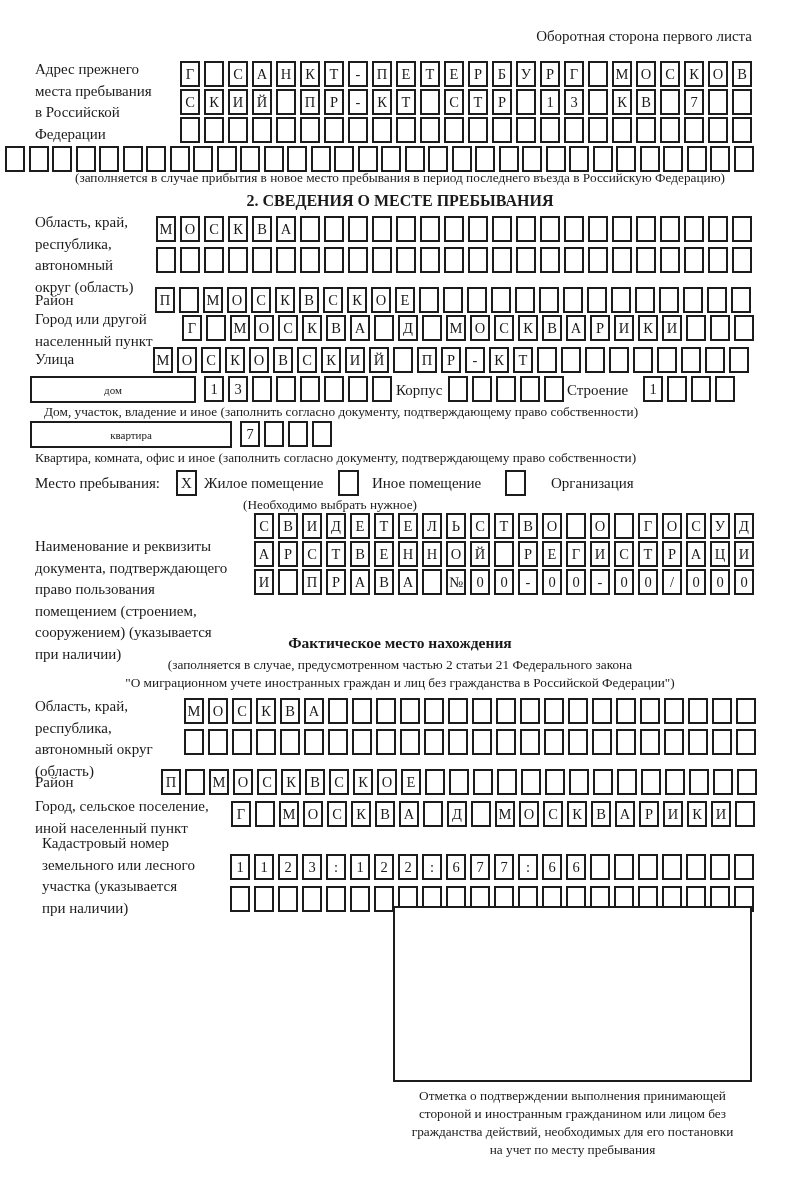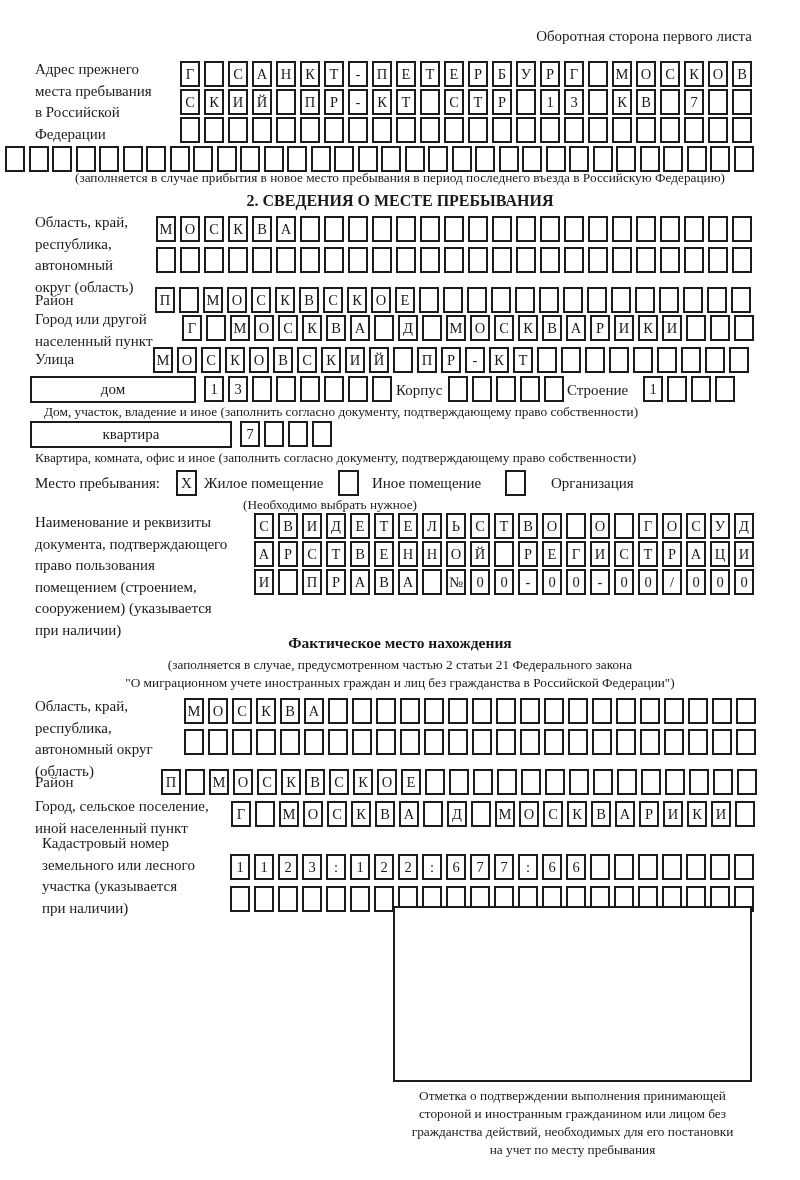--- a/index.html
+++ b/index.html
@@ -9,21 +9,21 @@
   .lbl{font-size:15px;line-height:21.5px;white-space:nowrap;}
   .note{font-size:13.3px;white-space:nowrap;}
   .center{left:0;width:800px;text-align:center;}
   .bold{font-weight:bold;}
   .cellrow{display:flex;gap:4px;}
   .gap35{gap:3.5px;}
   .cell{flex:none;width:20px;height:26px;box-sizing:border-box;border:2px solid #1c1c1c;
         display:flex;align-items:center;justify-content:center;
         font-size:14.5px;font-family:"Liberation Serif",serif;}
   .wbox{box-sizing:border-box;border:2px solid #1c1c1c;height:27px;
-        display:flex;align-items:center;justify-content:center;font-size:15px;font-family:Liberation Serif, serif;}
+        display:flex;align-items:center;justify-content:center;font-size:11px;font-family:Liberation Serif, serif;}
   .chk{box-sizing:border-box;border:2px solid #1c1c1c;width:21px;height:26px;
        display:flex;align-items:center;justify-content:center;font-size:15px;}
   .bigbox{box-sizing:border-box;border:2px solid #1c1c1c;background:#fff;}
   .lines .ln{font-size:15px;line-height:21.5px;white-space:nowrap;}
   .lines.small .ln{font-size:13.3px;line-height:18px;white-space:nowrap;}
   .lines.centered{text-align:center;}
 </style>
 </head>
 <body>
 
@@ -342,21 +342,21 @@
 
   <div class="abs lbl" style="left:35px;top:473px;">Место пребывания:</div>
   <div class="abs chk" style="left:176px;top:470px;">X</div>
   <div class="abs lbl" style="left:204px;top:473px;">Жилое помещение</div>
   <div class="abs chk" style="left:338px;top:470px;"></div>
   <div class="abs lbl" style="left:372px;top:473px;">Иное помещение</div>
   <div class="abs chk" style="left:505px;top:470px;"></div>
   <div class="abs lbl" style="left:551px;top:473px;">Организация</div>
   <div class="abs note" style="left:0px;top:497px;width:660px;text-align:center;">(Необходимо выбрать нужное)</div>
 
-  <div class="abs lines" style="left:35px;top:512px;">
+  <div class="abs lines" style="left:35px;top:536px;">
       <div class="ln">Наименование и реквизиты</div>
       <div class="ln">документа, подтверждающего</div>
       <div class="ln">право пользования</div>
       <div class="ln">помещением (строением,</div>
       <div class="ln">сооружением) (указывается</div>
       <div class="ln">при наличии)</div>
     </div>
   <div class="abs cellrow" style="left:254px;top:513px;">
       <span class="cell">С</span>
       <span class="cell">В</span>

